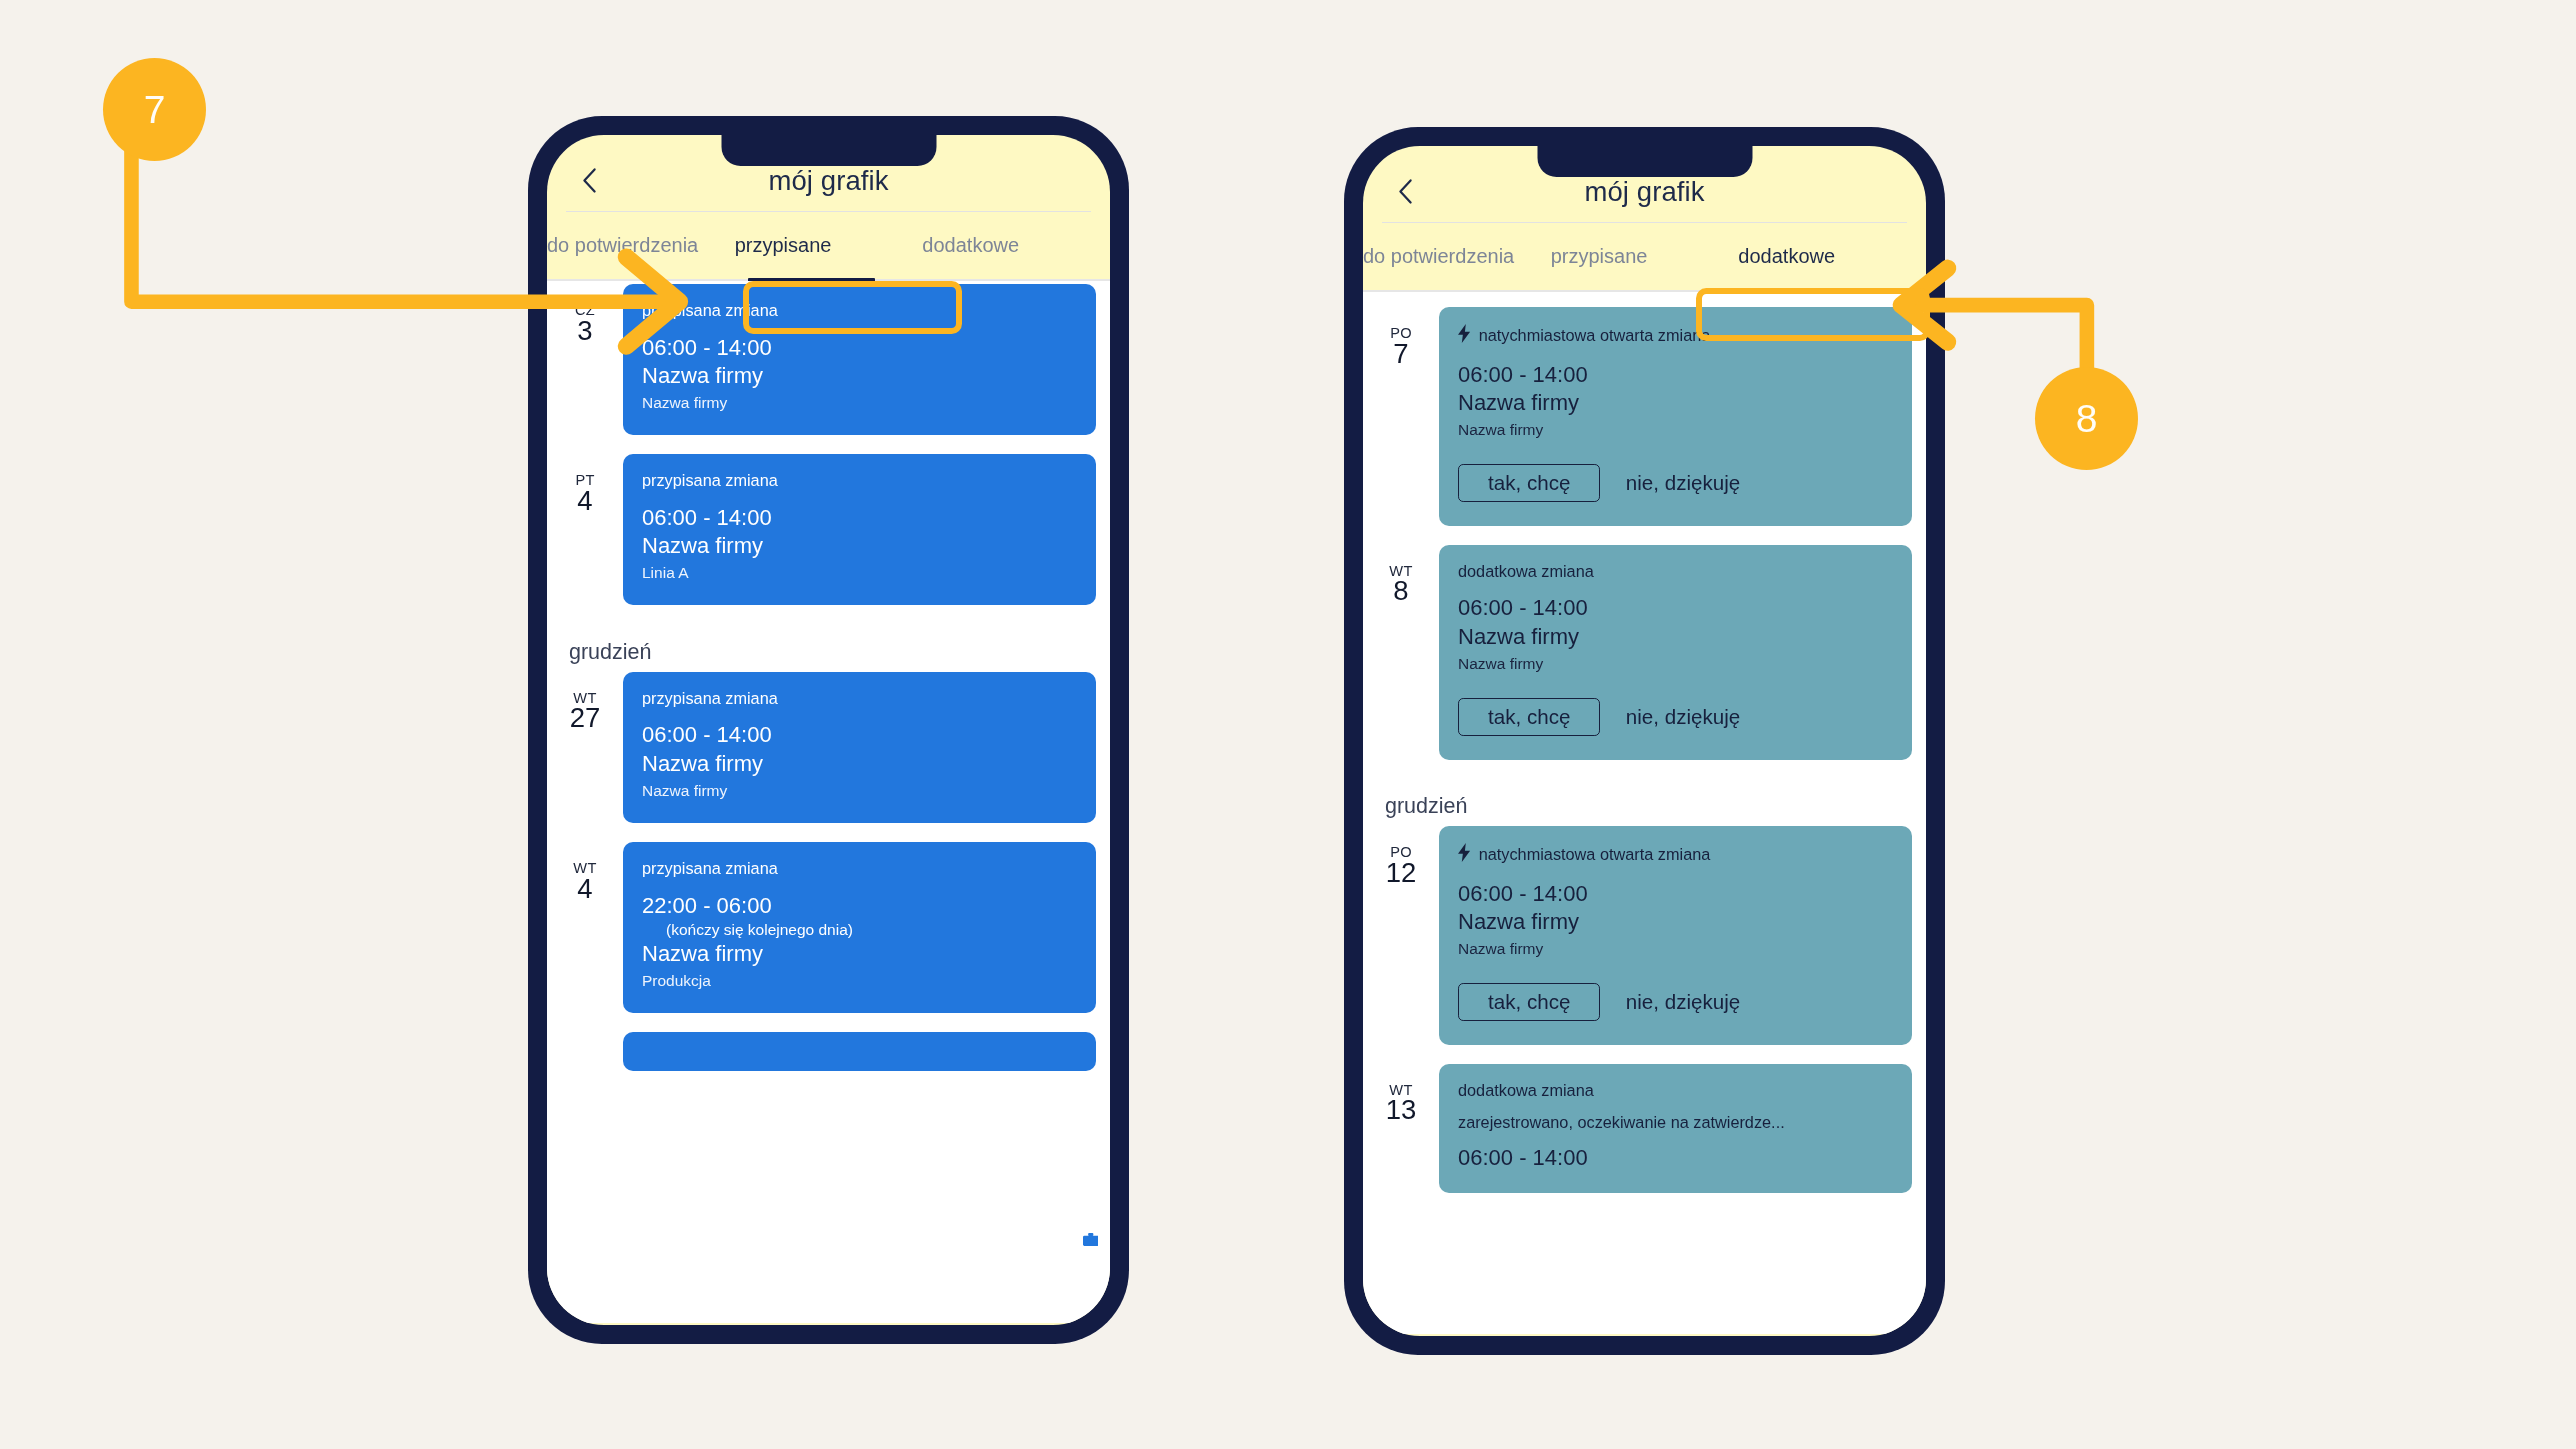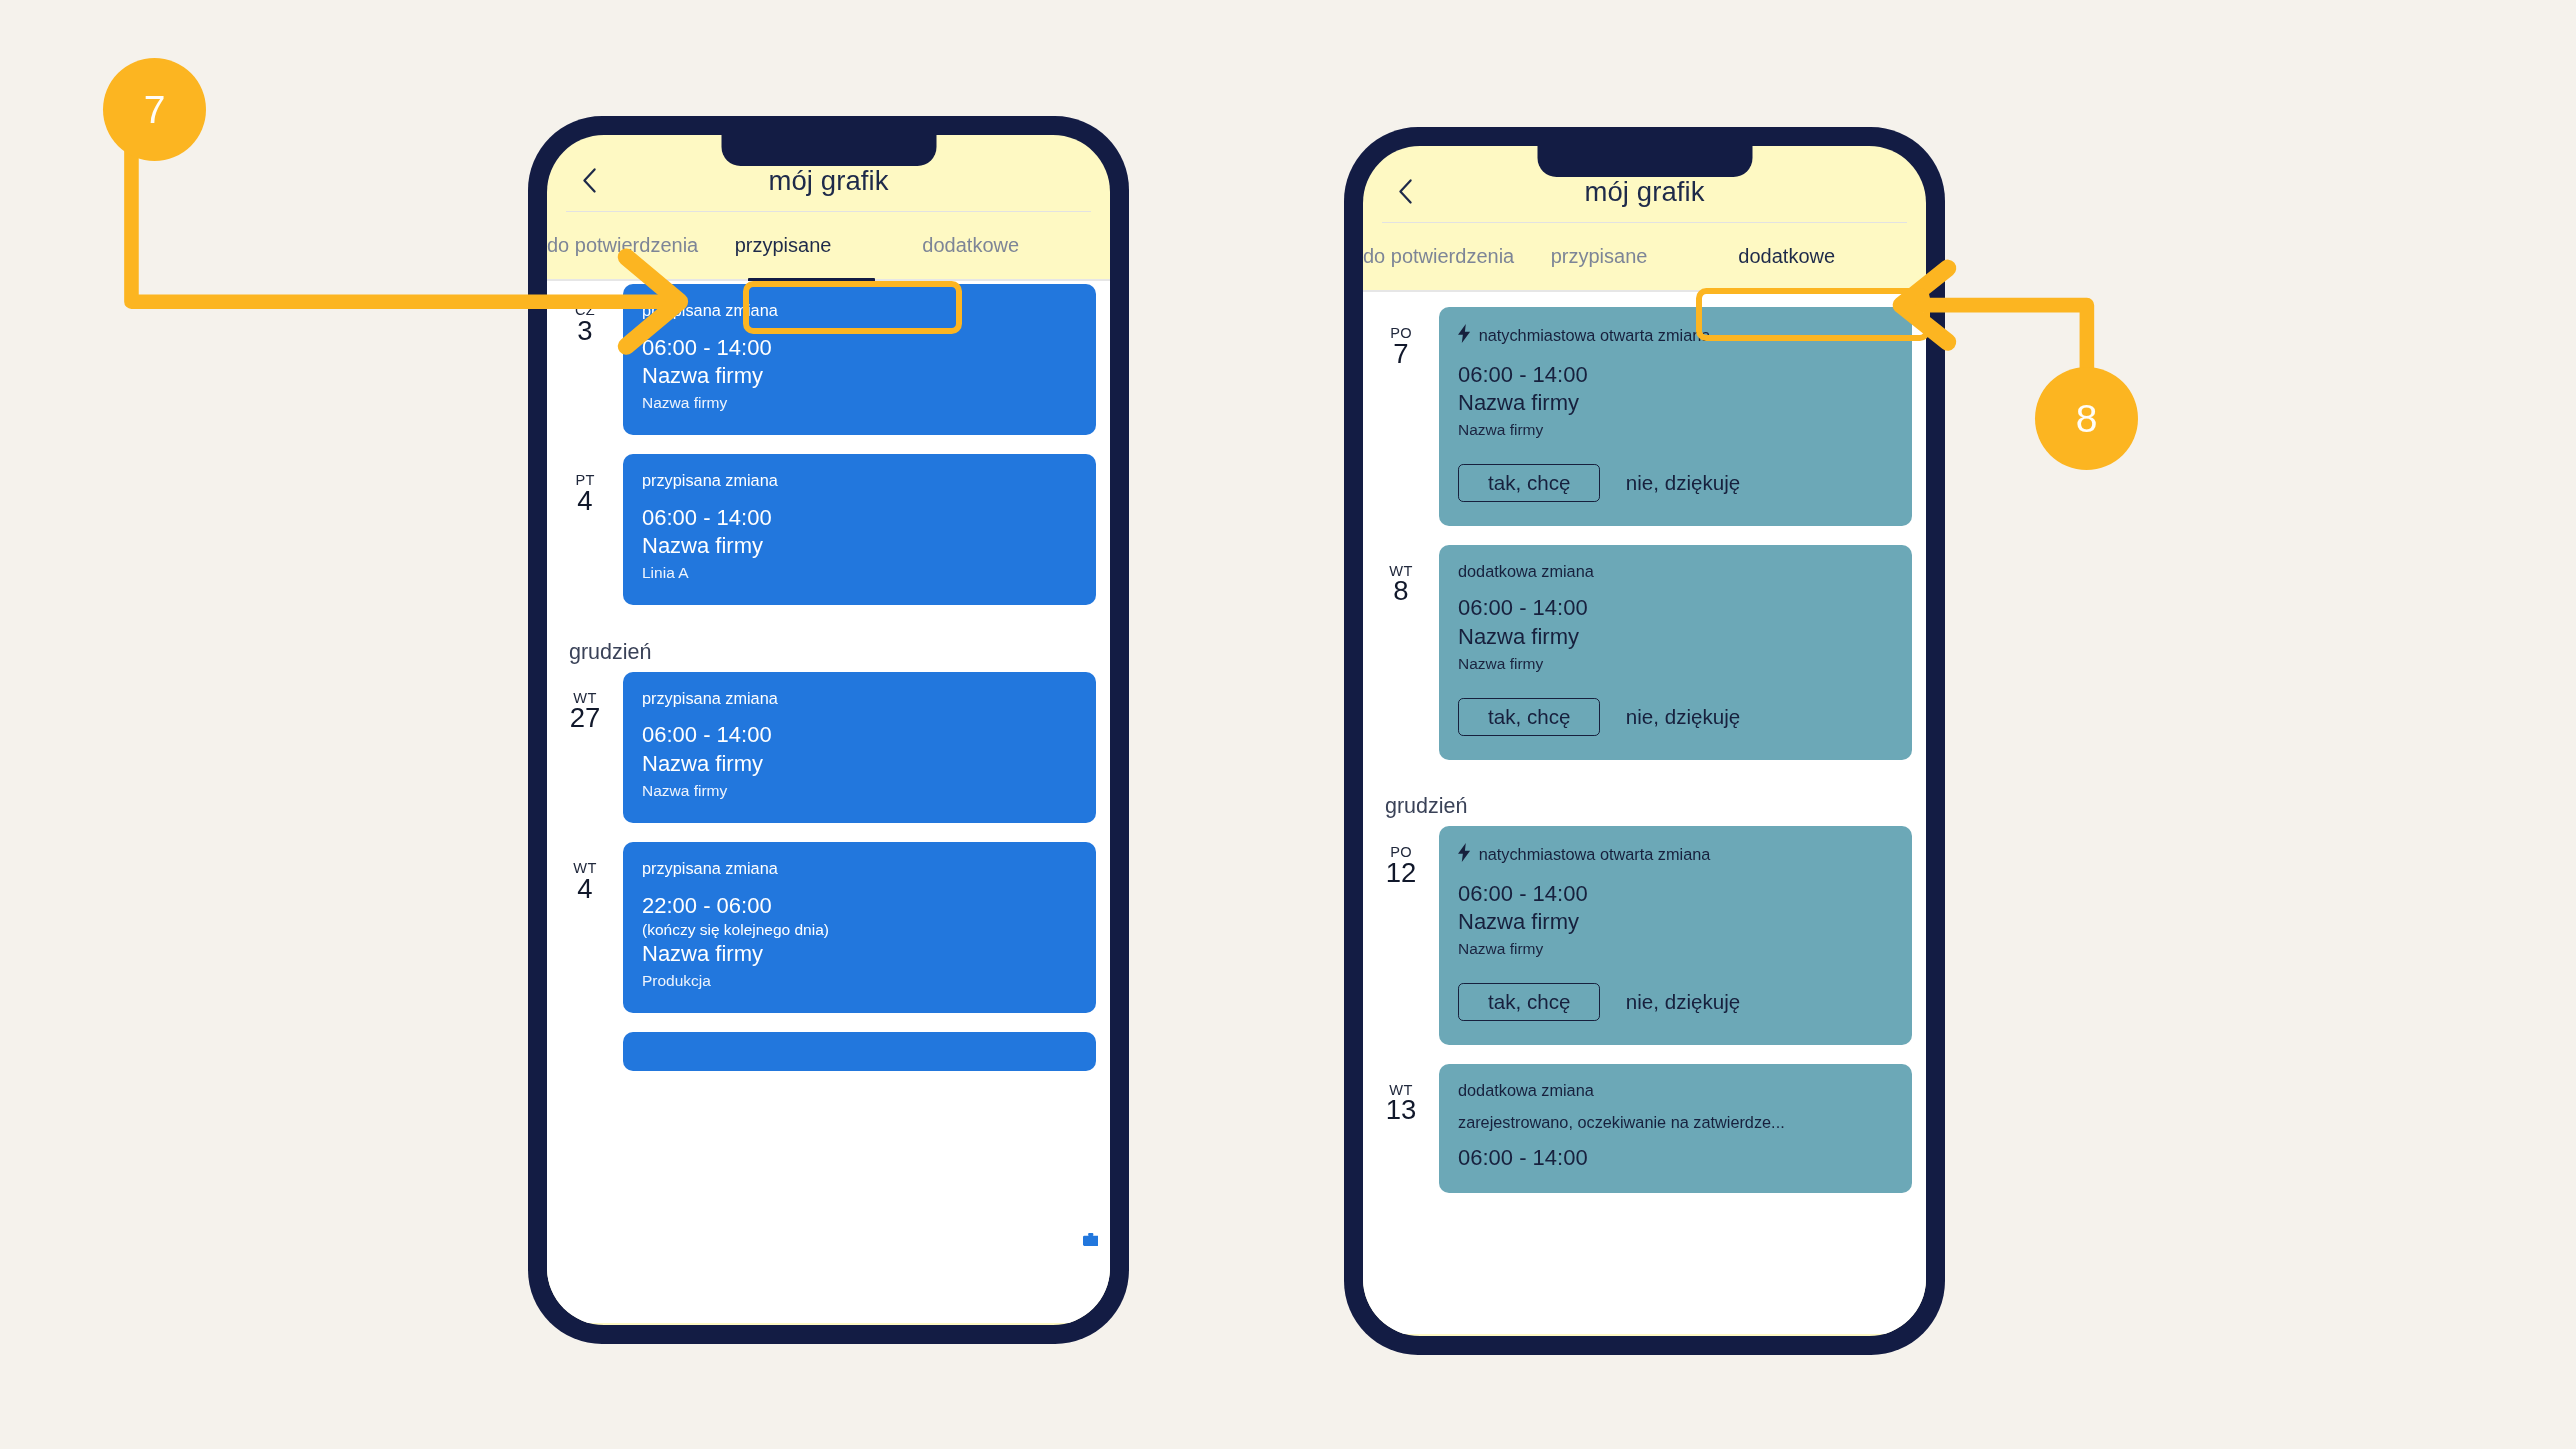--- a/index.html
+++ b/index.html
@@ -162,20 +162,21 @@
   .card-time {
     font-size:22px;
     line-height:1.28;
   }
   .card.blue .card-time { color:#ffffff; }
   .card.teal .card-time { color:#17203d; }
 
   .card-note {
     font-size:15.5px;
     line-height:1.3;
+    margin-left:24px;
   }
   .card.blue .card-note { color:#ffffff; }
 
   .card-company {
     font-size:22px;
     line-height:1.3;
   }
   .card.blue .card-company { color:#ffffff; }
   .card.teal .card-company { color:#17203d; }
 

